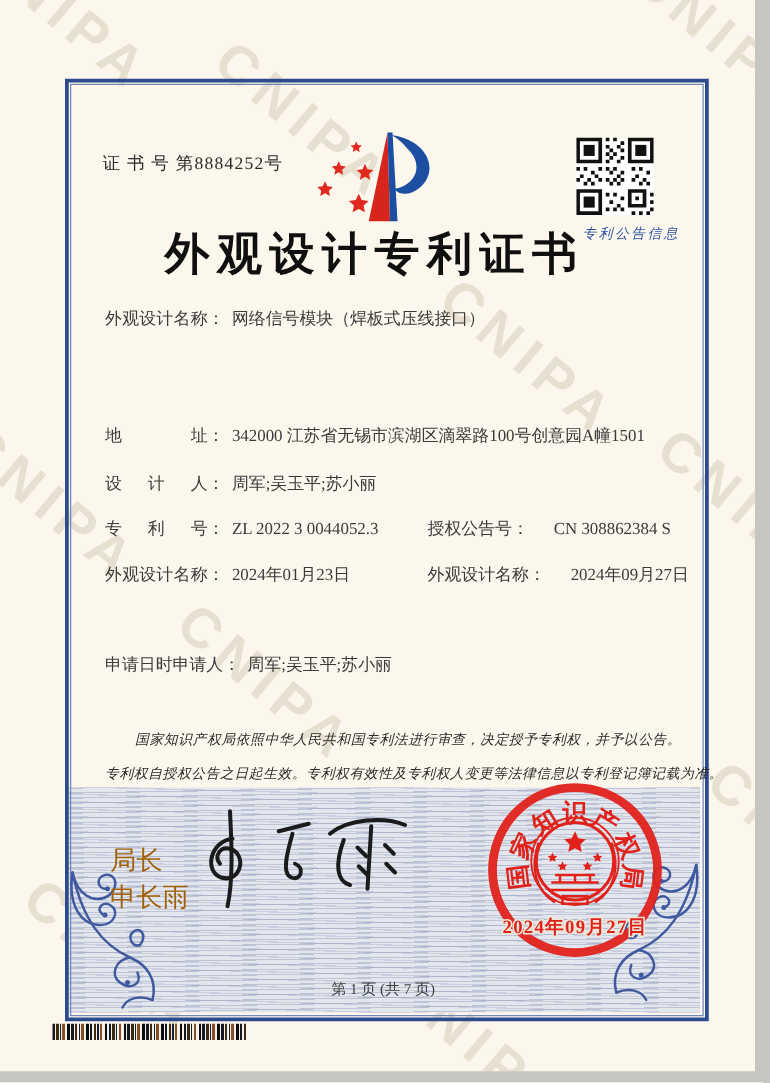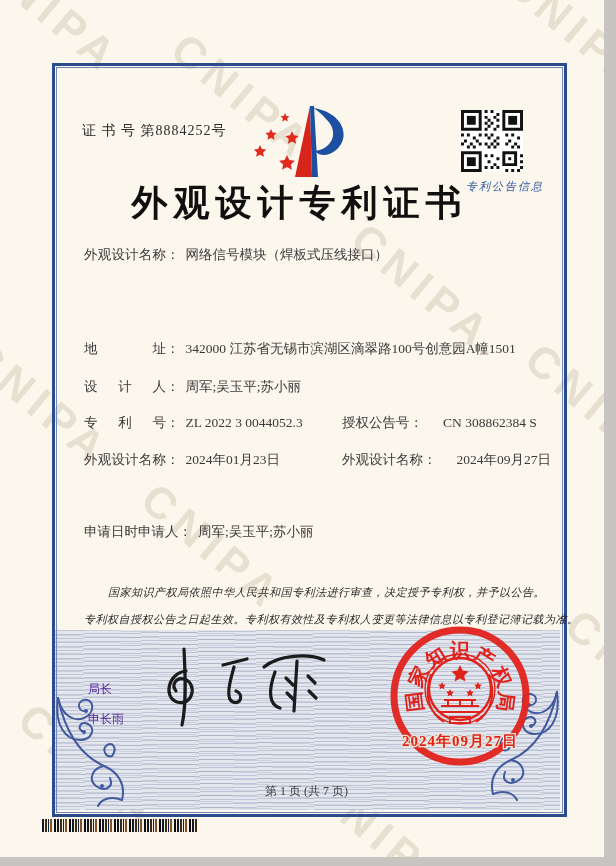--- a/index.html
+++ b/index.html
@@ -25,21 +25,21 @@
   .row{position:absolute;left:84px;font-size:13.5px;color:#3a3a3a;white-space:nowrap;}
   .jlabel{display:inline-block;width:82px;text-align:justify;text-align-last:justify;vertical-align:bottom;}
   .val{margin-left:6px;}
   .col2{position:absolute;left:258px;top:0;white-space:nowrap;}
   .col2 .val{margin-left:20px;}
   .notice{position:absolute;left:84px;top:580px;font-size:11px;line-height:27px;
     color:#2a2a2a;font-style:italic;letter-spacing:0.5px;font-family:Liberation Mono, monospace;}
   .notice .l1{text-indent:24px;white-space:nowrap;}
   .notice .l2{white-space:nowrap;text-align:center;}
   .director{position:absolute;left:88px;top:674px;font-family:"Liberation Sans","DejaVu Sans",sans-serif;
-    font-size:12px;color:#4c1d95;line-height:30px;}
+    font-size:21px;color:#a16207;line-height:30px;}
   .signature{position:absolute;left:148px;top:645px;}
   .seal{position:absolute;left:386px;top:622px;}
   .seal text{font-weight:bold;}
   .page-info{position:absolute;left:52px;top:783px;width:509px;text-align:center;
     font-size:12px;color:#3c3c3c;white-space:nowrap;}
   .barcode{position:absolute;left:42px;top:819px;width:155px;height:13px;
     background:repeating-linear-gradient(90deg,
       #141824 0 2px,#f6f1e4 2px 3px,#3a2c14 3px 5px,#f6f1e4 5px 6px,
       #10223a 6px 7px,#f6f1e4 7px 8px,#83512a 8px 10px,#f6f1e4 10px 12px,
       #0c0c14 12px 14px,#f6f1e4 14px 15px);}

